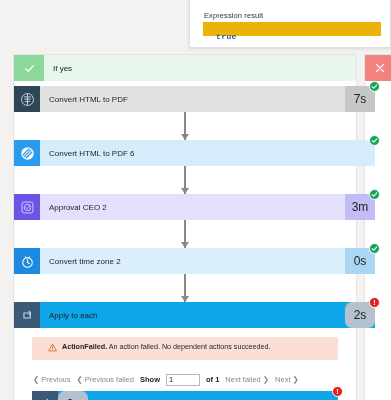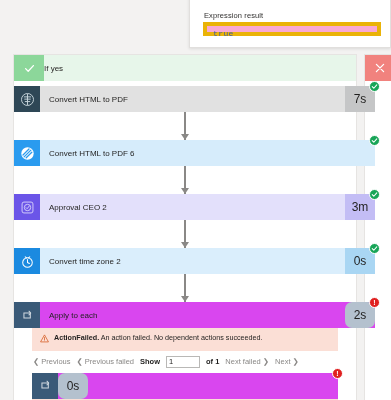--- a/index.html
+++ b/index.html
@@ -36,23 +36,24 @@
     font-size: 7.5px;
     color: #323130;
     letter-spacing: .1px;
   }
   #expression-popover .exp-value-box {
     position: absolute;
     left: 13px;
     top: 33px;
     right: 9px;
     height: 14px;
-    background: #f9a8d4;
-    border: 4px solid #eab308;
-    box-sizing: border-box;
+    background: #84cc16;
+    border: 7px solid #eab308;
+    box-sizing: border-box;
+    font-weight: bold;
   }
   #expression-popover .exp-value {
     position: absolute;
     left: 6px;
     top: 2.5px;
     font-family: "Liberation Mono", monospace;
     font-size: 8px;
     color: #3b5aa3;
     letter-spacing: .4px;
   }
@@ -93,20 +94,21 @@
     justify-content: center;
     flex: none;
   }
   .branch-badge.yes { background: #8cd79a; }
   .branch-badge.no  { background: #f1827e; }
   .branch-badge svg { display: block; }
 
   .branch-title {
     display: flex;
     align-items: center;
+    padding-left: 9px;
     font-size: 8px;
     color: #201f1e;
     white-space: nowrap;
   }
 
   
   .card-wrap {
     position: relative;
     margin: 0 auto;
     width: 361px;
@@ -155,21 +157,21 @@
   .card.theme-blue   .card-duration { background: #a8d8f7; }
 
   .card.theme-purple { background: #e3e0fb; border-radius: 9px; }
   .card.theme-purple .card-icon { background: #6b55e8; }
   .card.theme-purple .card-duration { background: #c3bdf5; }
 
   .card.theme-lightblue { background: #daeefc; }
   .card.theme-lightblue .card-icon { background: #1b8ae0; }
   .card.theme-lightblue .card-duration { background: #a9d6f3; }
 
-  .card.theme-steel  { background: #d946ef; }
+  .card.theme-steel  { background: #0ea5e9; }
   .card.theme-steel  .card-icon { background: #3a5a78; }
   .card.theme-steel  .card-duration { background: #b4c1ce; border-radius: 7px; }
 
   
   .status-badge {
     position: absolute;
     right: -5px;
     top: -5px;
     width: 11px;
     height: 11px;
@@ -211,26 +213,26 @@
     width: 0;
     height: 0;
     border-left: 4px solid transparent;
     border-right: 4px solid transparent;
     border-top: 6px solid #8a8886;
   }
 
   
   .error-banner {
     background: #fbdfd6;
-    padding: 5px 8px 6px 8px;
+    padding: 5px 8px 6px 16px;
     display: flex;
     align-items: flex-start;
     box-sizing: border-box;
     width: 306px;
-    margin: 0 auto;
+    margin: 9px auto;
   }
   .error-banner .warn-icon {
     flex: none;
     margin-right: 5px;
     margin-top: 0.5px;
   }
   .error-banner .err-text {
     font-size: 7.2px;
     line-height: 9.5px;
     color: #201f1e;

